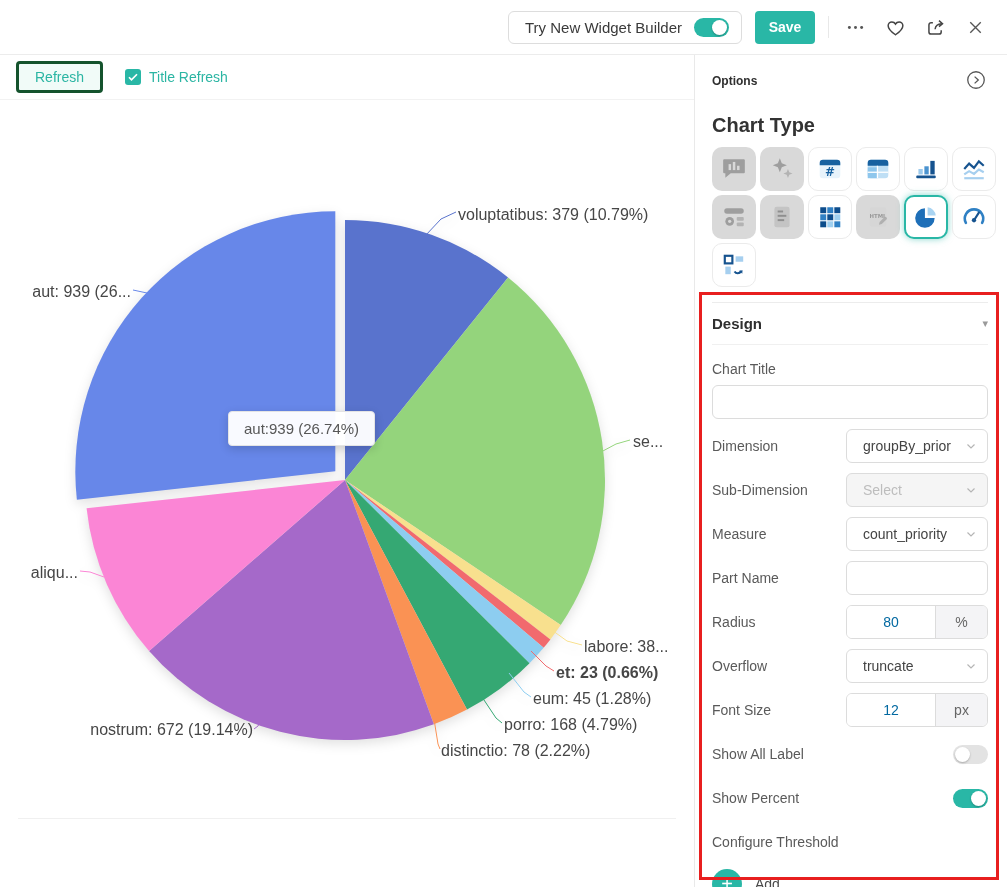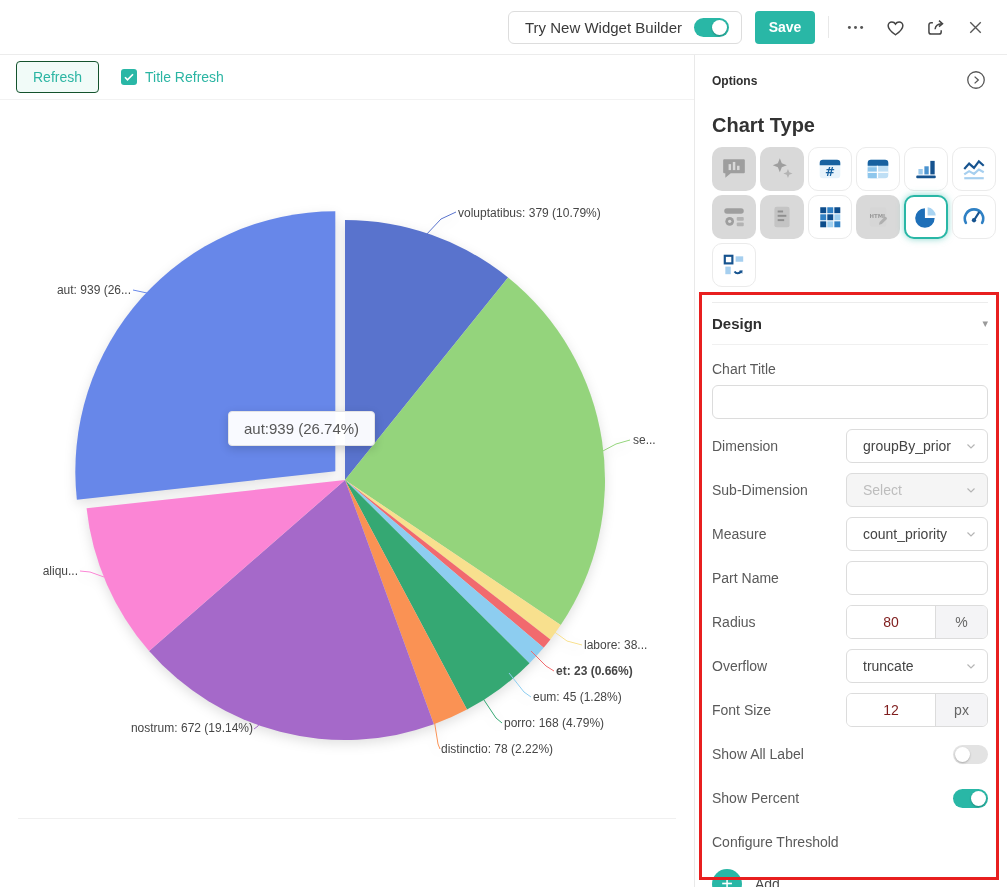--- a/index.html
+++ b/index.html
@@ -26,31 +26,31 @@
   .toggle .knob { position:absolute; top:2px; width:15px; height:15px; border-radius:50%;
                   background:#fff; box-shadow:0 1px 2px rgba(0,0,0,.25); }
   .toggle.on  { background:#29b7a6; } .toggle.on .knob  { right:2px; }
   .toggle.off { background:#e3e3e3; } .toggle.off .knob { left:2px; }
 
   
   #left-toolbar { position:absolute; top:55px; left:0; width:694px; height:45px;
                   border-bottom:1px solid #f2f2f2; display:flex; align-items:center;
                   padding-left:16px; }
   .refresh-btn { height:32px; padding:0 16px; background:#f1fbf8; color:#2bb5a3;
-                 border:1px solid #14532d; border-radius:4px; font-size:14px;
+                 border:3px solid #14532d; border-radius:4px; font-size:14px;
                  font-family:inherit; cursor:pointer; margin-right:22px; }
   .checkbox { width:16px; height:16px; background:#29b7a6; border-radius:3px;
               display:flex; align-items:center; justify-content:center; margin-right:8px;
               cursor:pointer; flex:none; }
   .auto-refresh-label { color:#2bb5a3; font-size:14px; }
 
   
   #chart-area { position:absolute; top:100px; left:0; width:694px; height:787px; }
   #pie-svg { position:absolute; top:0; left:0; filter:drop-shadow(0 4px 6px rgba(0,0,0,.12)); }
-  .pie-label { position:absolute; font-size:12px; color:#464646; white-space:nowrap; }
+  .pie-label { position:absolute; font-size:16px; color:#464646; white-space:nowrap; }
   .pie-label.end { transform:translateX(-100%); }
   #tooltip { position:absolute; background:rgba(255,255,255,.96); border:1px solid #e4e4e4;
              border-radius:4px; padding:8px 15px; font-size:15px; color:#575757;
              box-shadow:0 3px 10px rgba(0,0,0,.16); white-space:nowrap; z-index:5; }
   #chart-bottom-divider { position:absolute; left:18px; top:718px; width:658px; height:1px;
                           background:#f0f0f0; }
 
   
   #options-panel { position:absolute; top:55px; left:694px; width:313px; height:832px;
                    border-left:1px solid #e9e9e9; padding:14px 0 0 17px; background:#fff; }
@@ -85,21 +85,21 @@
             display:flex; align-items:center; padding:0 10px 0 16px; cursor:pointer;
             justify-content:space-between; background:#fff; }
   .select.disabled { background:#f5f5f5; cursor:default; }
   .select-value { font-size:14px; color:#444; overflow:hidden; white-space:nowrap; }
   .select.disabled .select-value { color:#bdbdbd; }
   .chev { color:#b5b5b5; flex:none; margin-left:4px; }
   .w142 { width:142px; }
   .suffix-group { display:flex; width:142px; height:34px; border:1px solid #dcdcdc;
                   border-radius:6px; overflow:hidden; }
   .suffix-group input { flex:1; border:none; outline:none; text-align:center; font-size:14px;
-                        color:#7f1d1d; font-family:inherit; min-width:0; }
+                        color:#0369a1; font-family:inherit; min-width:0; }
   .suffix { width:52px; background:#f4f4f6; border-left:1px solid #dcdcdc; display:flex;
             align-items:center; justify-content:center; font-size:14px; color:#666; }
   .add-row { display:flex; align-items:center; margin-top:8px; cursor:pointer; }
   .add-circle { width:30px; height:30px; border-radius:50%; background:#29b7a6; color:#fff;
                 display:flex; align-items:center; justify-content:center; font-size:20px;
                 margin-right:13px; }
   .add-label { font-size:14px; color:#4a4a4a; }
 
   
   #annotation-highlight { position:absolute; left:699px; top:292px; width:300px; height:588px;

